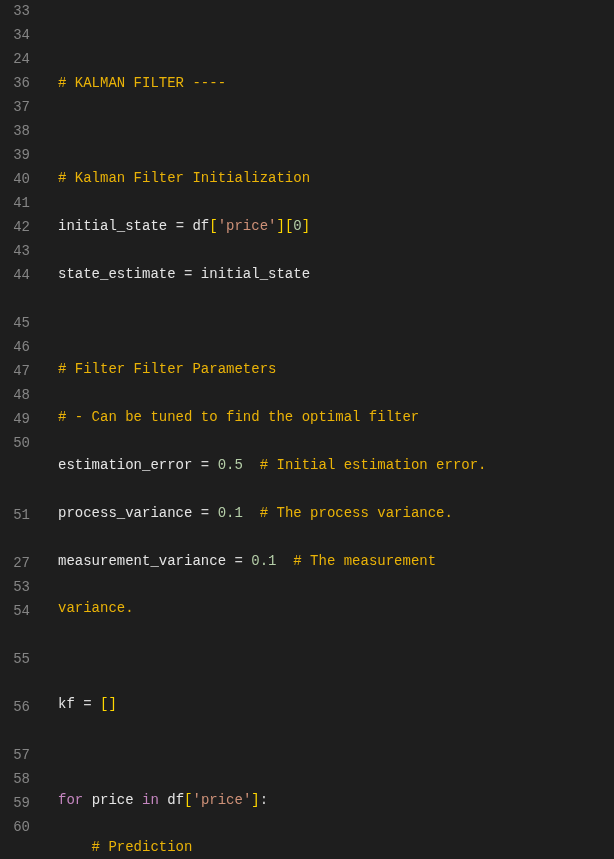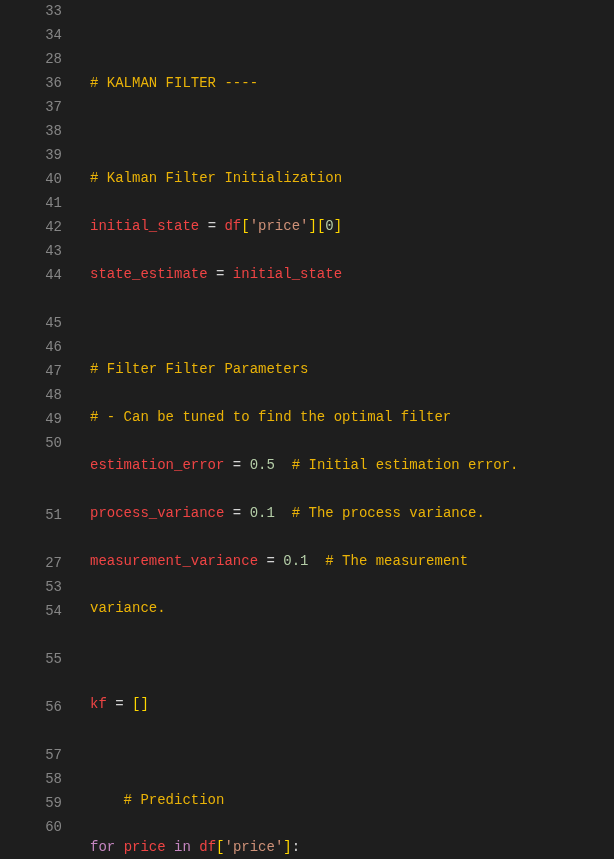--- a/index.html
+++ b/index.html
@@ -19,48 +19,47 @@
     height: 100%;
   }
   .gutter {
     background: #1e1e1e;
     color: #858585;
     text-align: right;
     padding: 0 14px 0 8px;
     user-select: none;
     flex-shrink: 0;
     width: 44px;
-    margin-left: 32px;
   }
   .gutter .ln { height: 24px; }
   .code {
     flex: 1;
     padding-left: 14px;
     white-space: pre-wrap;
     word-break: break-word;
   }
   .code .line { min-height: 24px; display: block; }
   .wrapped2 { padding-left: 0px; display: block; }
   .ctrl { color: #c586c0; }
   .str  { color: #ce9178; }
   .num  { color: #b5cea8; }
   .cmt  { color: #eab308; }
-  .var  { color: #ef4444; }
+  .var  { color: #e5e5e5; }
   .op   { color: #d4d4d4; }
   .punc { color: #d4d4d4; }
   .bracket1 { color: #ffd700; }
 </style>
 </head>
 <body>
 
 <div class="editor">
   <div class="gutter">
     <div class="ln">33</div>
     <div class="ln">34</div>
-    <div class="ln">28</div>
+    <div class="ln">24</div>
     <div class="ln">36</div>
     <div class="ln">37</div>
     <div class="ln">38</div>
     <div class="ln">39</div>
     <div class="ln">40</div>
     <div class="ln">41</div>
     <div class="ln">42</div>
     <div class="ln">43</div>
     <div class="ln">44</div>
     <div class="ln">&nbsp;</div>
@@ -99,22 +98,22 @@
 <span class="line"></span>
 <span class="line"><span class="cmt"># Filter Filter Parameters</span></span>
 <span class="line"><span class="cmt"># - Can be tuned to find the optimal filter</span></span>
 <span class="line"><span class="var">estimation_error</span> <span class="op">=</span> <span class="num">0.5</span>  <span class="cmt"># Initial estimation error.</span></span>
 <span class="line"><span class="var">process_variance</span> <span class="op">=</span> <span class="num">0.1</span>  <span class="cmt"># The process variance.</span></span>
 <span class="line"><span class="var">measurement_variance</span> <span class="op">=</span> <span class="num">0.1</span>  <span class="cmt"># The measurement </span></span>
 <span class="line wrapped2"><span class="cmt">variance.</span></span>
 <span class="line"></span>
 <span class="line"><span class="var">kf</span> <span class="op">=</span> <span class="bracket1">[]</span></span>
 <span class="line"></span>
+<span class="line"><span class="ctrl">for</span> <span class="var">price</span> <span class="ctrl">in</span> <span class="var">df</span><span class="bracket1">[</span><span class="str">'price'</span><span class="bracket1">]</span><span class="punc">:</span></span>
 <span class="line">    <span class="cmt"># Prediction</span></span>
-<span class="line"><span class="ctrl">for</span> <span class="var">price</span> <span class="ctrl">in</span> <span class="var">df</span><span class="bracket1">[</span><span class="str">'price'</span><span class="bracket1">]</span><span class="punc">:</span></span>
 
 
 
 
 
 
 
 
 
 

